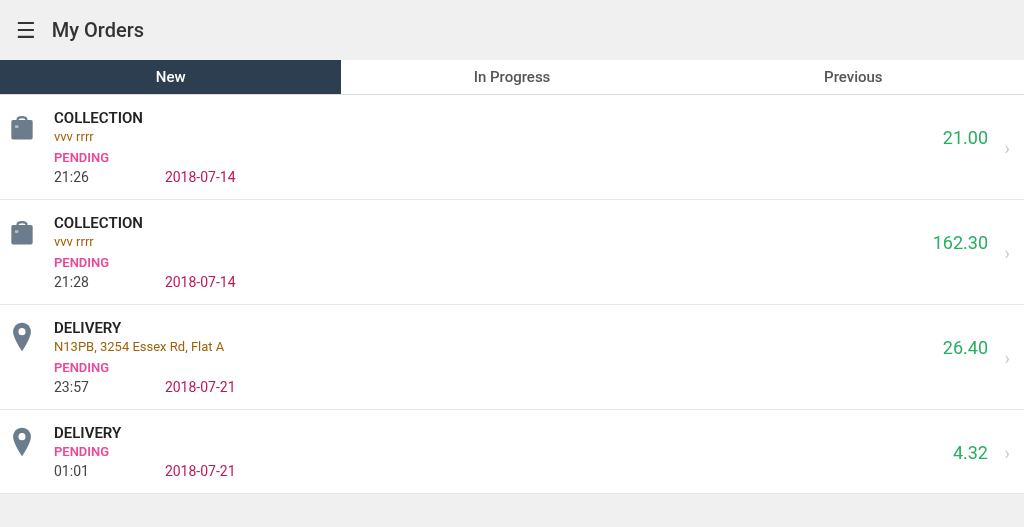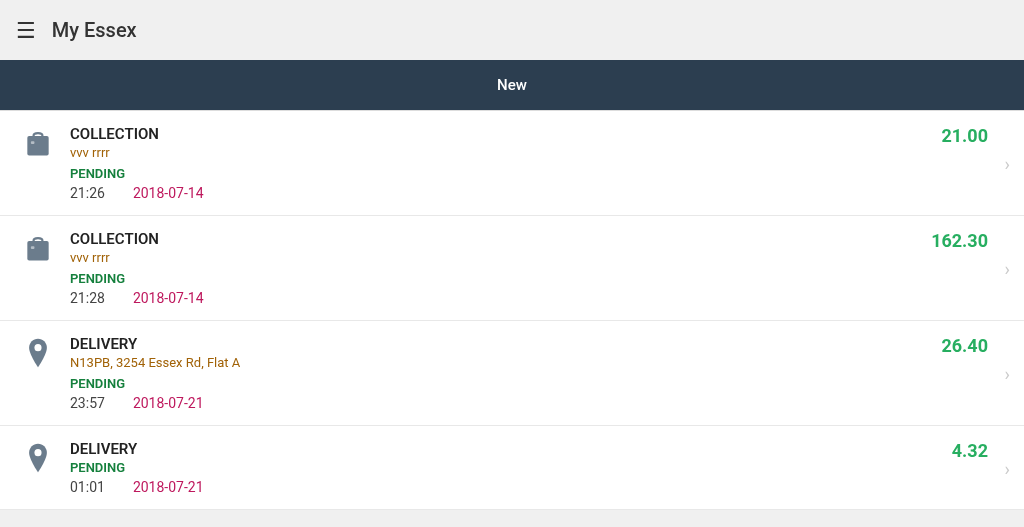--- a/index.html
+++ b/index.html
@@ -26,41 +26,41 @@
     }
 
     
     .tabs {
       display: flex;
       background: #fff;
       border-bottom: 1px solid #ddd;
     }
     .tab {
       flex: 1;
-      padding: 16px 0;
+      padding: 8px 0;
       text-align: center;
       font-size: 15px;
       font-weight: 500;
       cursor: pointer;
       color: #555;
       background: #fff;
     }
     .tab.active {
       background: #2c3e50;
       color: #fff;
     }
 
     
     .orders-list {
       background: #fff;
     }
     .order-item {
       display: flex;
       align-items: flex-start;
-      padding: 14px 20px;
+      padding: 14px 4px;
       border-bottom: 1px solid #e8e8e8;
       position: relative;
       cursor: pointer;
     }
     .order-icon {
       width: 36px;
       height: 36px;
       margin-right: 14px;
       flex-shrink: 0;
       display: flex;
@@ -77,67 +77,69 @@
       margin-bottom: 2px;
     }
     .order-address {
       font-size: 13px;
       color: #a16207;
       margin-bottom: 6px;
     }
     .order-status {
       font-size: 13px;
       font-weight: 600;
-      color: #15803d;
+      color: #ec4899;
     }
     .order-meta {
       display: flex;
       align-items: center;
-      gap: 28px;
+      gap: 76px;
       margin-top: 4px;
     }
     .order-time {
       font-size: 14px;
       color: #444;
     }
     .order-date {
       font-size: 14px;
       color: #be185d;
     }
     .order-price {
       font-size: 18px;
-      font-weight: 700;
+      font-weight: 400;
       color: #27ae60;
       position: absolute;
       right: 36px;
-      top: 14px;
+      top: 32px;
     }
     .chevron-right {
       position: absolute;
       right: 14px;
       top: 50%;
       transform: translateY(-50%);
       color: #ccc;
       font-size: 18px;
     }
 
     
     .bag-svg { width: 32px; height: 32px; }
     .pin-svg { width: 28px; height: 32px; }
   </style>
 </head>
 <body>
 
 <div class="header">
   <span class="hamburger-icon">☰</span>
-  <span class="header-title">My Essex</span>
+  <span class="header-title">My Orders</span>
 </div>
 
 <div class="tabs">
 <div class="tab active">New</div>
+    <div class="tab">In Progress</div>
+    <div class="tab">Previous</div>
   </div>
 
 <div class="orders-list">
 <div class="order-item">
       <div class="order-icon">
         <svg class="bag-svg" viewBox="0 0 32 36" fill="none" xmlns="http://www.w3.org/2000/svg">
         <rect x="4" y="10" width="24" height="22" rx="2" fill="#6b7c8c"></rect>
         <path d="M11 10 C11 6 21 6 21 10" stroke="#6b7c8c" stroke-width="2.5" fill="none"></path>
         <rect x="8" y="16" width="4" height="3" rx="1" fill="white" opacity="0.5"></rect>
       </svg>

